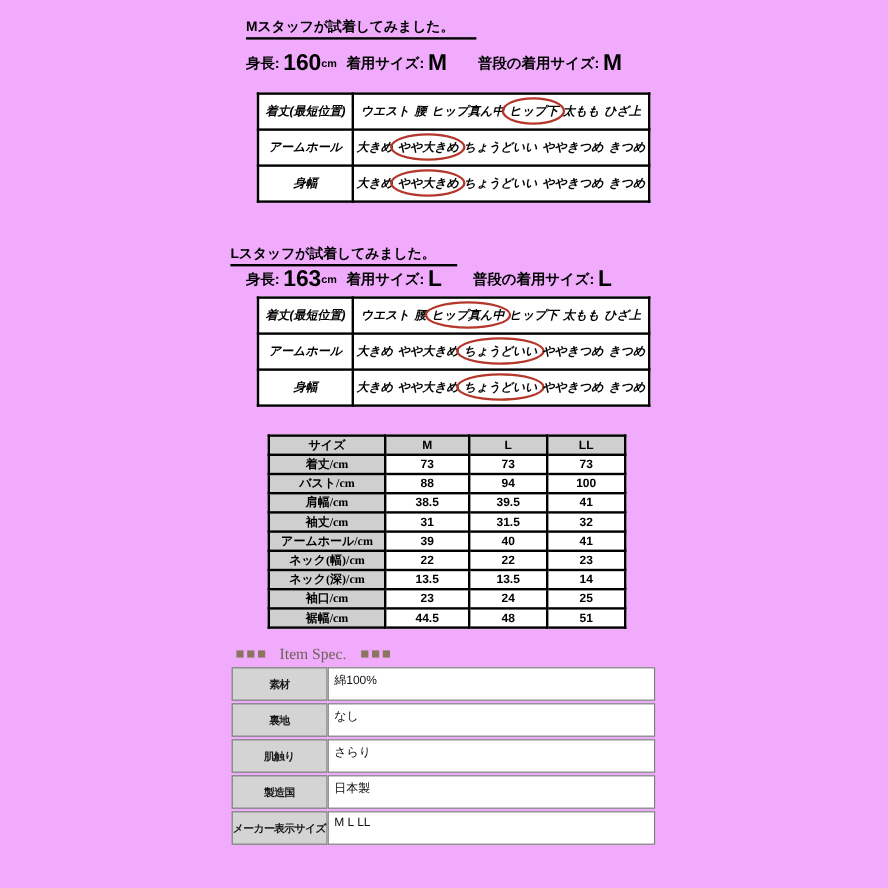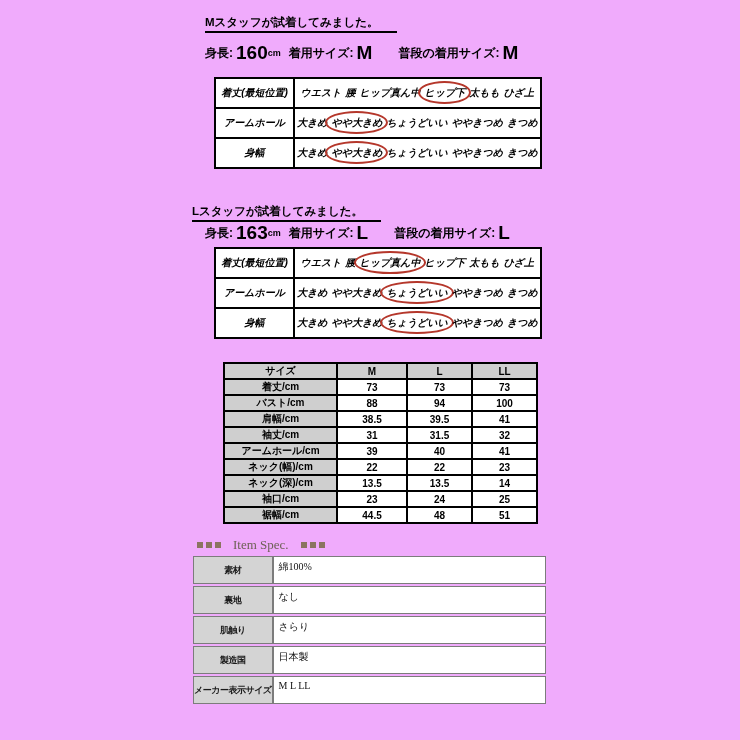--- a/index.html
+++ b/index.html
@@ -25,33 +25,33 @@
   .fit-table tr { height:30px; }
   .fit-table .flabel { width:79px; font-size:10px; }
   .fit-table .fopts  { width:239px; font-size:10px; white-space:nowrap; }
   .opt { display:inline-block; margin:0 2px; position:relative; }
   .opt.circled::before { content:""; position:absolute; left:-6px; right:-6px;
     top:-5px; bottom:-4px; border:2px solid #b5372b; border-radius:50%; }
 
   .size-table { position:absolute; table-layout:fixed; background:#fff; }
   .size-table td { border:2px solid #000; text-align:center; vertical-align:middle;
     font-size:10px; font-weight:bold; color:#000; height:15px; padding:0; }
-  .size-table td.c0 { width:113px; }
+  .size-table td.c0 { width:97px;font-family:Liberation Serif, serif; }
   .size-table td.c1 { width:70px; }
   .size-table td.c2 { width:65px; }
   .size-table td.c3 { width:65px; }
   .size-table .hd td, .size-table td.stlabel { background:#cfcfcf; }
 
   .spec-head { position:absolute; display:flex; align-items:center; }
   .sqgrp { display:flex; }
   .sq { width:6px; height:6px; background:#8b7460; margin-right:3px; }
   .spec-title { font-family:"Liberation Serif","DejaVu Serif",serif; font-size:13px;
     color:#6e6156; margin:0 12px 0 9px; white-space:nowrap; }
 
-  .spec-table { position:absolute; border-collapse:separate; border-spacing:0 2px;font-family:Liberation Serif, serif; }
+  .spec-table { position:absolute; border-collapse:separate; border-spacing:0 2px; }
   .spec-table td { border:1px solid #7c7c7c; }
   .spec-table .speclabel { width:79px; background:#d4d4d4; text-align:center;
     vertical-align:middle; font-size:9px; letter-spacing:-0.5px; font-weight:bold;
     color:#1a1a1a; height:28px; white-space:nowrap; }
   .spec-table .specvalue { width:273px; background:#fff; font-size:10px; color:#111;
     padding:3px 5px; vertical-align:top; }
 </style>
 </head>
 <body>
 

